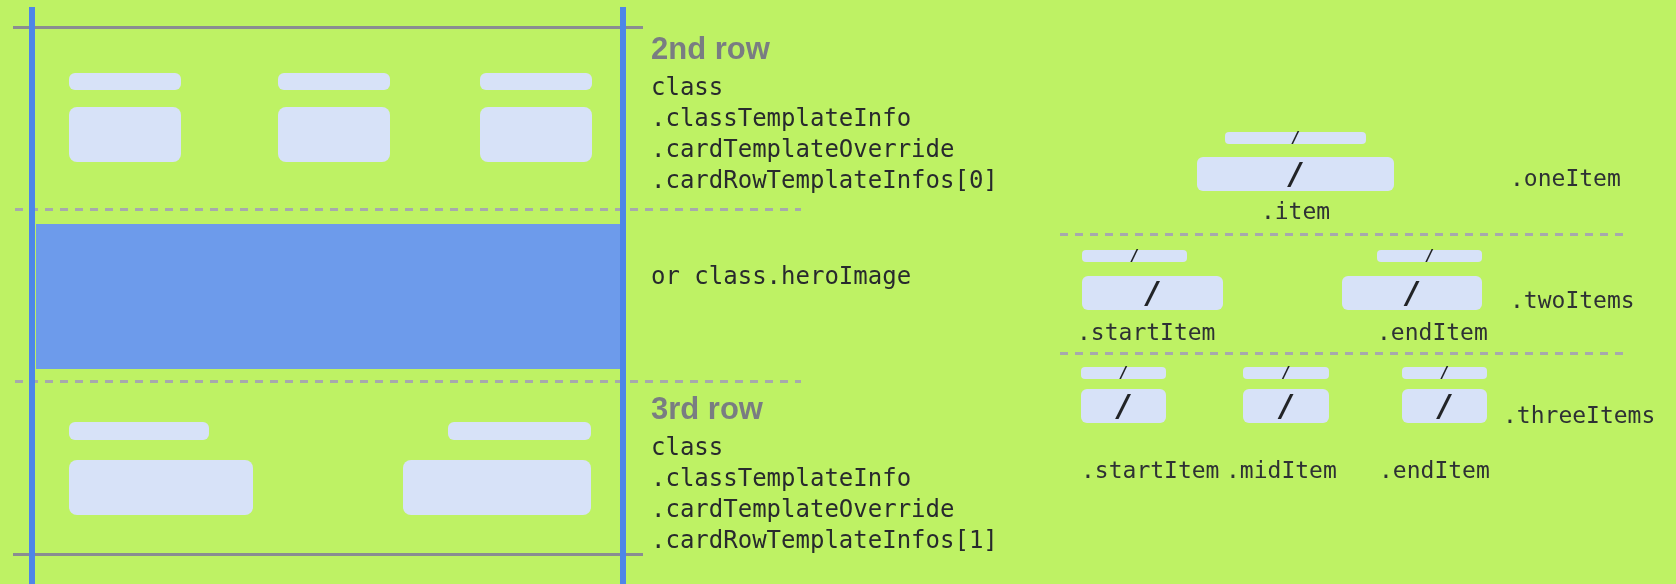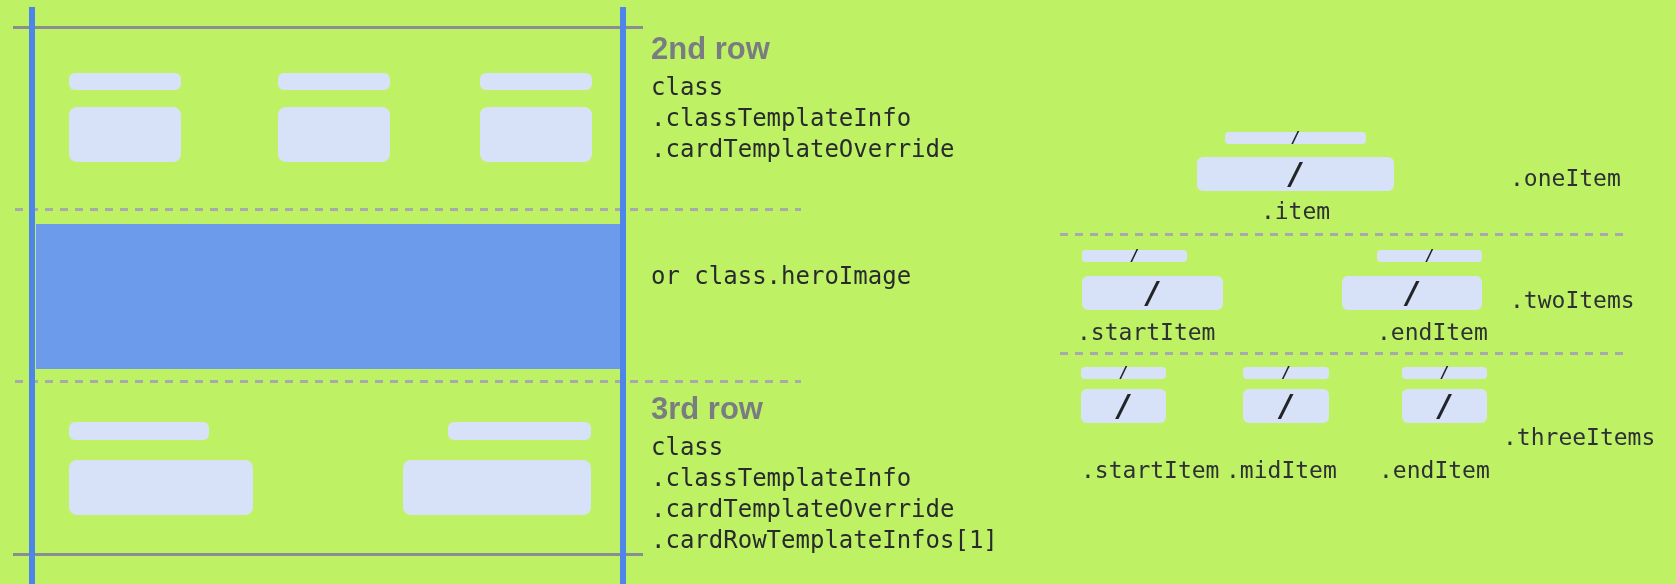--- a/index.html
+++ b/index.html
@@ -70,20 +70,21 @@
       <div class="ph r8" style="left:403px;top:460px;width:188px;height:55px;"></div>
     </div>
   </div>
 
   <div>
     <div class="heading" style="top:33px;">2nd row</div>
     <div class="codeblock" style="top:72px;">
       <div>class</div>
       <div>.classTemplateInfo</div>
       <div>.cardTemplateOverride</div>
+      <div>.cardRowTemplateInfos[0]</div>
     </div>
 
     <div class="codeblock" style="top:261px;">
       <div>or class.heroImage</div>
     </div>
 
     <div class="heading" style="top:393px;">3rd row</div>
     <div class="codeblock" style="top:432px;">
       <div>class</div>
       <div>.classTemplateInfo</div>
@@ -142,17 +143,17 @@
       </div>
       <div class="bar sm" style="left:1402px;top:367px;width:85px;">
         <span class="slash">/</span>
       </div>
       <div class="bar lg" style="left:1402px;top:389px;width:85px;">
         <span class="slash">/</span>
       </div>
       <div class="itemlabel" style="left:1081px;top:459px;">.startItem</div>
       <div class="itemlabel" style="left:1226px;top:459px;">.midItem</div>
       <div class="itemlabel" style="left:1379px;top:459px;">.endItem</div>
-      <div class="rowlabel" style="left:1503px;top:426px;">.threeItems</div>
+      <div class="rowlabel" style="left:1503px;top:404px;">.threeItems</div>
     </div>
 
   </div>
 </div>
 
 </body></html>

